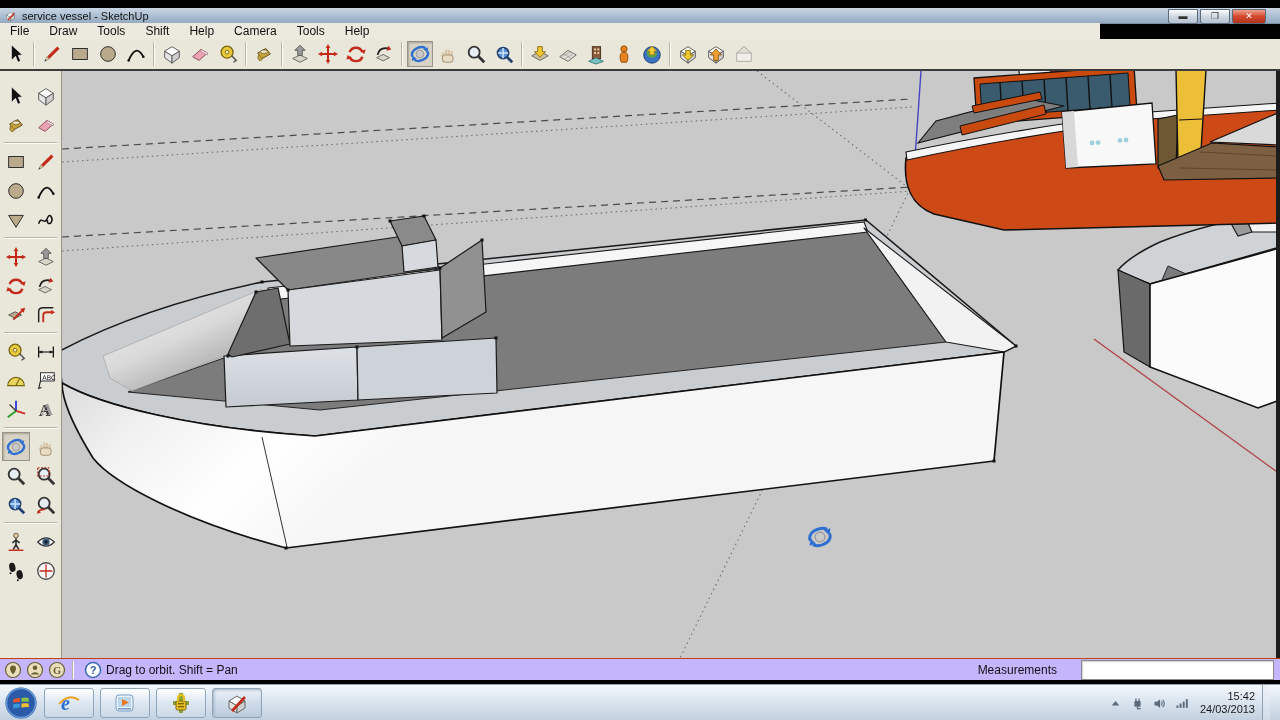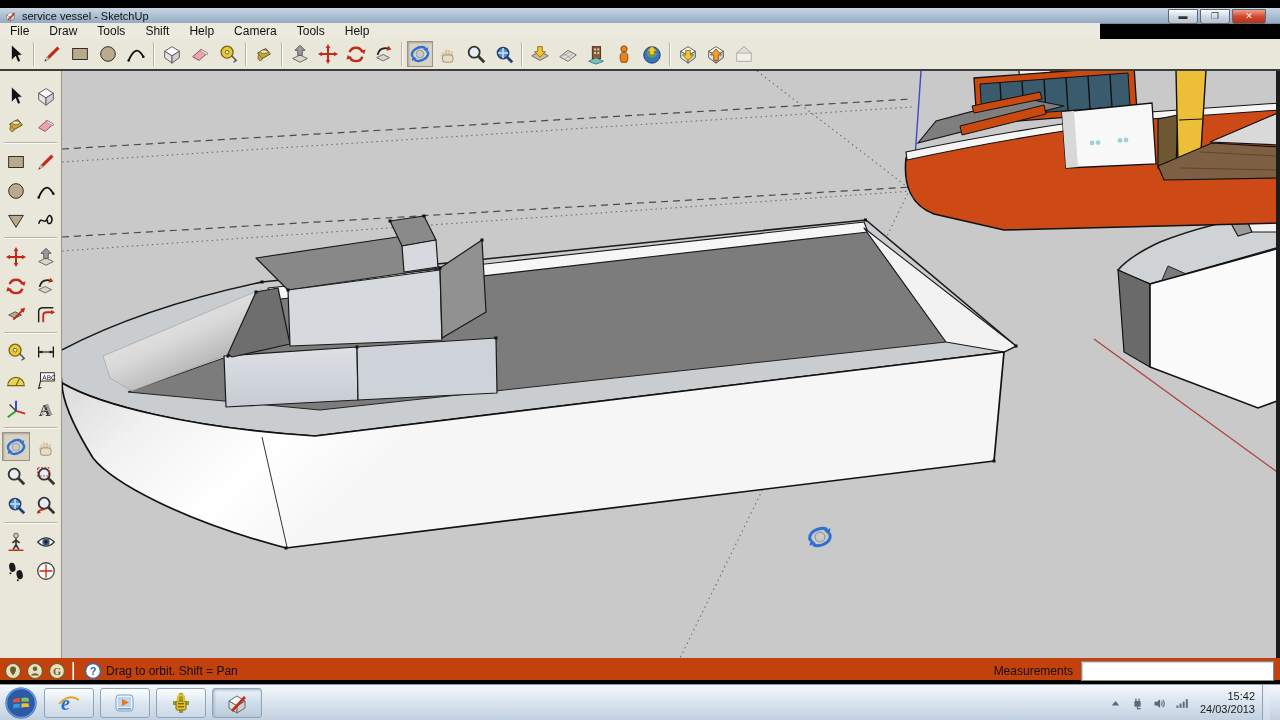--- a/index.html
+++ b/index.html
@@ -34,26 +34,26 @@
            border-right:1px solid #9a968a;box-sizing:border-box;padding-top:10px;}
   .prow{display:flex;justify-content:center;gap:2px;}
   .pbtn{border:1px solid transparent;background:none;width:28px;height:29px;padding:1px;
         display:flex;align-items:center;justify-content:center;}
   .pbtn.pressed{background:#d8d3c4;border:1px solid #9a9484;box-shadow:inset 1px 1px 2px #a9a494;}
   .psep{height:1px;background:#b9b5a6;border-bottom:1px solid #fcfbf6;margin:3px 4px;}
   
   .canvas{position:absolute;left:62px;top:71px;width:1218px;height:587px;background:#c9c9c9;overflow:hidden;}
   .canvas svg{display:block;}
   
-  .statusbar{position:absolute;left:0;top:658px;width:1280px;height:22px;background:#c2410c;
-             border-top:4px solid #c2410c;display:flex;align-items:center;box-sizing:border-box;}
+  .statusbar{position:absolute;left:0;top:658px;width:1280px;height:22px;background:#c4b5fd;
+             border-top:1px solid #c2410c;display:flex;align-items:center;box-sizing:border-box;}
   .sb-ic{width:18px;height:18px;margin-left:4px;}
   .sb-sep{width:1px;height:18px;background:#b9b5a6;margin:0 6px;border-right:1px solid #fcfbf6;}
   .sb-hint{font-size:12px;color:#111;margin-left:4px;flex:1;}
-  .sb-meas{font-size:12px;color:#111;margin-right:8px;}
+  .sb-meas{font-size:12px;color:#111;margin-right:24px;}
   .sb-measbox{width:185px;height:18px;background:#fff;border:1px solid #8a8a8a;
               box-shadow:inset 1px 1px 1px #cfcfcf;margin-right:6px;font-size:11px;padding:0 3px;}
   
   .taskbar{position:absolute;left:0;top:684px;width:1280px;height:36px;
            background:linear-gradient(#f4f8fc,#dce6f0 45%,#c2d0e0);
            border-top:1px solid #8fa0b2;display:flex;align-items:center;box-sizing:border-box;}
   .startorb{width:34px;height:34px;margin-left:4px;border-radius:50%;padding:0;border:none;background:none;}
   .taskapp{width:50px;height:30px;margin-left:6px;border:1px solid #8fa6ba;border-radius:3px;
            background:linear-gradient(#fefefe,#dde7f1 50%,#cbd8e6);
            display:flex;align-items:center;justify-content:center;padding:0;}

